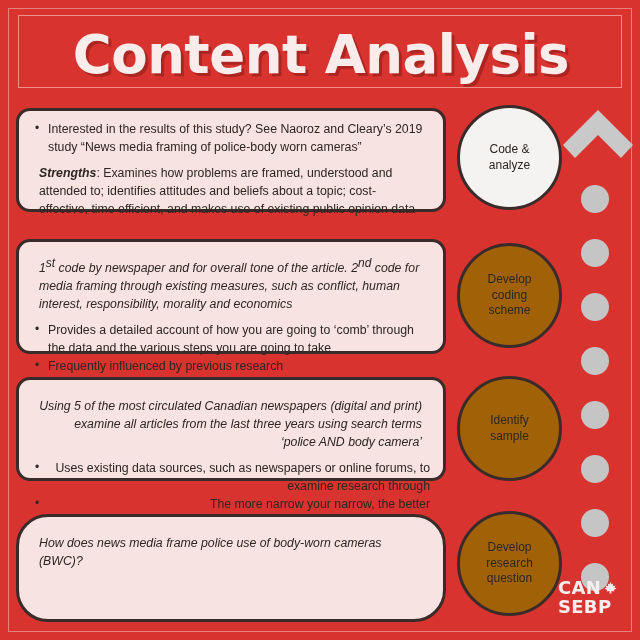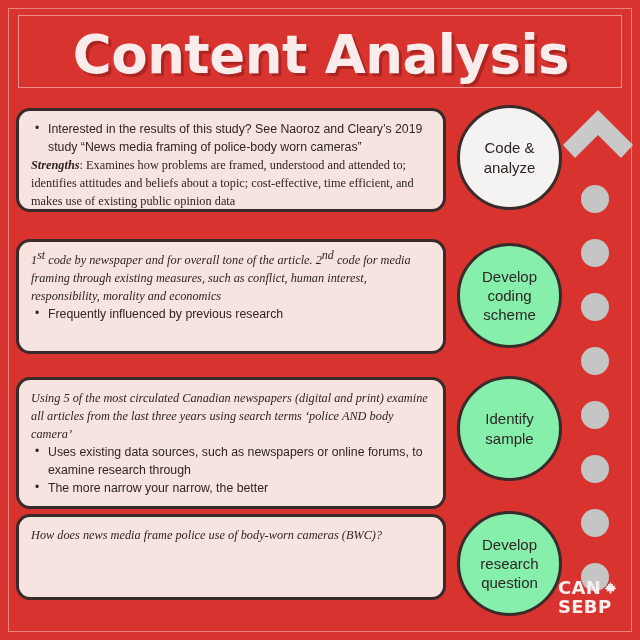--- a/index.html
+++ b/index.html
@@ -76,22 +76,22 @@
     width: 430px;
     background: #f7e3e0;
     border: 3px solid #3a2b2b;
     border-radius: 14px;
     box-sizing: border-box;
     padding: 9px 13px 9px 12px;
     z-index: 1;
   }
 
   .box p {
-    margin: 0;
-    font-family: Liberation Serif, serif;
+    margin: 8px;
+    font-family: Liberation Sans, sans-serif;
     font-size: 12.3px;
     line-height: 1.47;
     color: #2d2622;
   }
 
   .lead {
     font-style: italic;
   }
   .lead b {
     font-style: italic;
@@ -132,26 +132,26 @@
     height: 105px;
     border-radius: 50%;
     border: 3px solid #3a2b2b;
     box-sizing: border-box;
     display: flex;
     align-items: center;
     justify-content: center;
     text-align: center;
     z-index: 3;
     font-family: "Liberation Sans", sans-serif;
-    font-size: 15px;
+    font-size: 12px;
     line-height: 1.28;
     color: #2b2622;
   }
   .circle.light { background: #f4f3f2; }
-  .circle.grey  { background: #86efac; }
+  .circle.grey  { background: #a16207; }
 
   .chevron {
     position: absolute;
     left: 563px;
     top: 110px;
     width: 70px;
     height: 58px;
     z-index: 2;
   }
 
@@ -229,50 +229,51 @@
         <span>Code &amp;</span><br>
         <span>analyze</span>
       </span>
     </div>
   </div>
 
   <div class="row" style="top:239px; height:115px;">
     <div class="box" style="height:115px;">
       <p class="lead"><span>1</span><sup>st</sup><span> code by newspaper and for overall tone of the article. </span><span>2</span><sup>nd</sup><span> code for media framing through existing measures, such as conflict, human interest, responsibility, morality and economics</span></p>
       <ul class="bullets">
+        <li>Provides a detailed account of how you are going to ‘comb’ through the data and the various steps you are going to take</li>
         <li>Frequently influenced by previous research</li>
       </ul>
     </div>
     <div class="circle grey" style="left:441px; top:4px;">
       <span>
         <span>Develop</span><br>
         <span>coding</span><br>
         <span>scheme</span>
       </span>
     </div>
   </div>
 
   <div class="row" style="top:377px; height:104px;">
-    <div class="box" style="height:132px;">
+    <div class="box" style="height:104px;text-align:right;">
       <p class="lead">Using 5 of the most circulated Canadian newspapers (digital and print) examine all articles from the last three years using search terms ‘police AND body camera’</p>
       <ul class="bullets">
         <li>Uses existing data sources, such as newspapers or online forums, to examine research through</li>
         <li>The more narrow your narrow, the better</li>
       </ul>
     </div>
     <div class="circle grey" style="left:441px; top:-1px;">
       <span>
         <span>Identify</span><br>
         <span>sample</span>
       </span>
     </div>
   </div>
 
   <div class="row" style="top:514px; height:100px;">
-    <div class="box" style="height:86px;">
+    <div class="box" style="height:108px;border-radius:32px;">
       <p class="lead">How does news media frame police use of body-worn cameras (BWC)?</p>
     </div>
     <div class="circle grey" style="left:441px; top:-3px;">
       <span>
         <span>Develop</span><br>
         <span>research</span><br>
         <span>question</span>
       </span>
     </div>
   </div>

